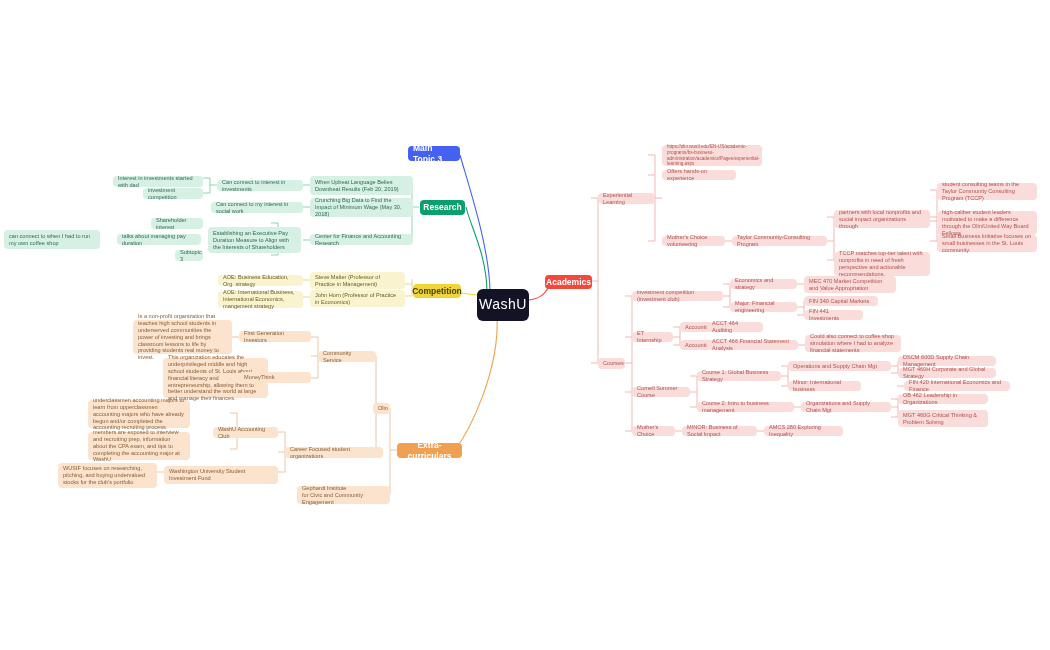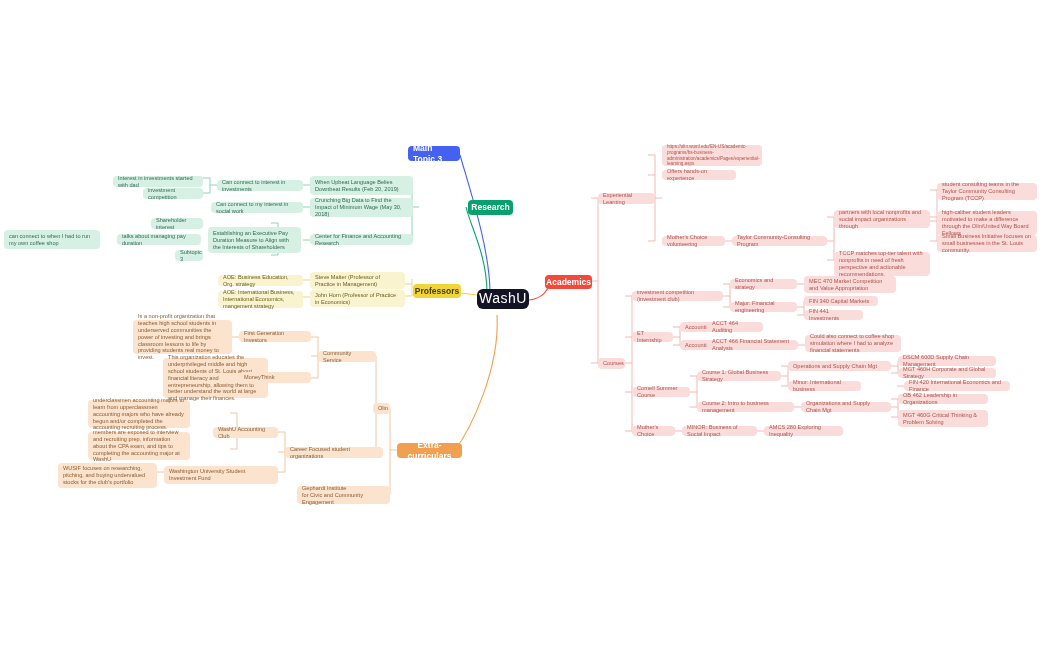--- a/index.html
+++ b/index.html
@@ -25,21 +25,21 @@
   
   .n-root{
     background:#141326;color:#ffffff;
     font-size:14px;border-radius:6px;
     justify-content:center;font-weight:400;
     letter-spacing:.5px;
   }
   
   .n-main{font-size:8.5px;color:#ffffff;border-radius:4px;justify-content:center;font-weight:600;}
   .n-main.blue{background:#4461f2;}
-  .n-main.green{background:#0aa06e;margin-left:48px;}
+  .n-main.green{background:#0aa06e;}
   .n-main.yellow{background:#f0d438;color:#4a3f06;}
   .n-main.red{background:#f4483a;}
   .n-main.orange{background:#f0a050;color:#ffffff;text-align:center;}
   
   .n-green{background:#d6f0e4;color:#2f6b53;font-size:5.6px;}
   .n-yellow{background:#faf3cf;color:#6b6020;font-size:5.6px;}
   .n-orange{background:#fbe3ce;color:#8a5c33;font-size:5.6px;}
   .n-red{background:#fadcda;color:#b1514c;font-size:5.6px;}
 </style>
 </head>
@@ -181,25 +181,25 @@
         <path d="M898,399 L898,417"></path>
         <path d="M891,399 L898,399"></path>
         <path d="M891,417 L898,417"></path>
 
         <path d="M675,431 L682,431"></path>
         <path d="M757,431 L764,431"></path>
       </g>
     </g>
   </svg>
 
-  <div class="node n-root" style="left:477px;top:289px;width:52px;height:20px;text-align:right;">WashU</div>
+  <div class="node n-root" style="left:477px;top:289px;width:52px;height:32px;text-align:right;">WashU</div>
 
   <div class="node n-main blue" style="left:408px;top:146px;width:52px;height:15px;">Main Topic 3</div>
   <div class="node n-main green" style="left:420px;top:200px;width:45px;height:15px;">Research</div>
-  <div class="node n-main yellow" style="left:413px;top:284px;width:48px;height:14px;">Professors</div>
+  <div class="node n-main yellow" style="left:413px;top:284px;width:48px;height:14px;">Competition</div>
   <div class="node n-main red" style="left:545px;top:275px;width:47px;height:14px;">Academics</div>
   <div class="node n-main orange" style="left:397px;top:443px;width:65px;height:15px;">Extra-curriculars</div>
 
   <div class="node n-green" style="left:113px;top:176px;width:90px;height:11px;">Interest in investments started with dad</div>
   <div class="node n-green" style="left:143px;top:188px;width:60px;height:11px;">investment competition</div>
   <div class="node n-green" style="left:217px;top:180px;width:86px;height:11px;">Can connect to interest in investments</div>
   <div class="node n-green" style="left:310px;top:176px;width:103px;height:19px;">When Upbeat Language Belies Downbeat Results (Feb 20, 2019)</div>
   <div class="node n-green" style="left:211px;top:202px;width:92px;height:11px;">Can connect to my interest in social work</div>
   <div class="node n-green" style="left:310px;top:198px;width:103px;height:19px;">Crunching Big Data to Find the Impact of Minimum Wage (May 30, 2018)</div>
   <div class="node n-green" style="left:151px;top:218px;width:52px;height:11px;">Shareholder interest</div>

